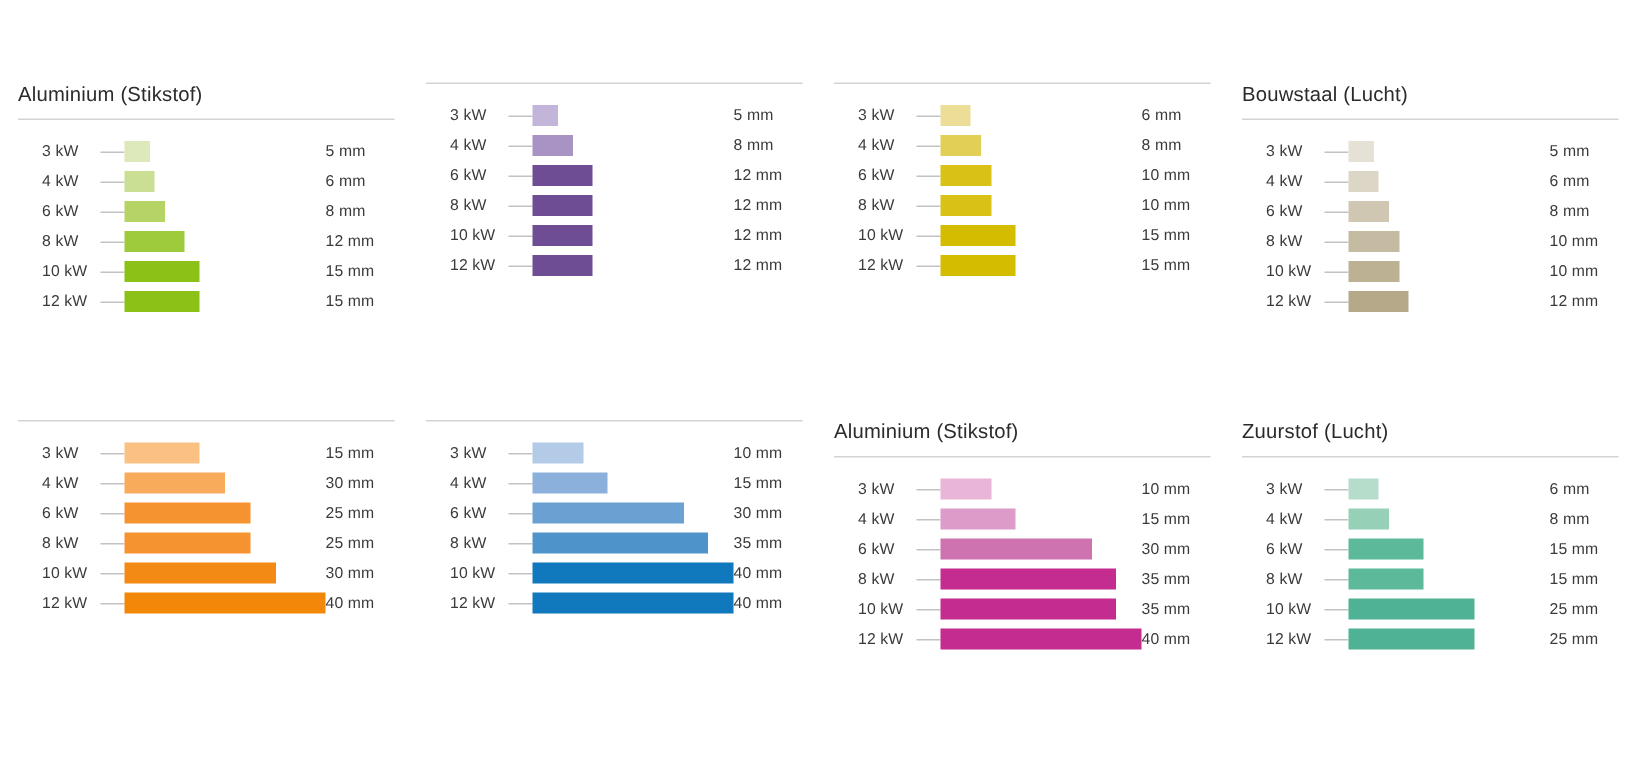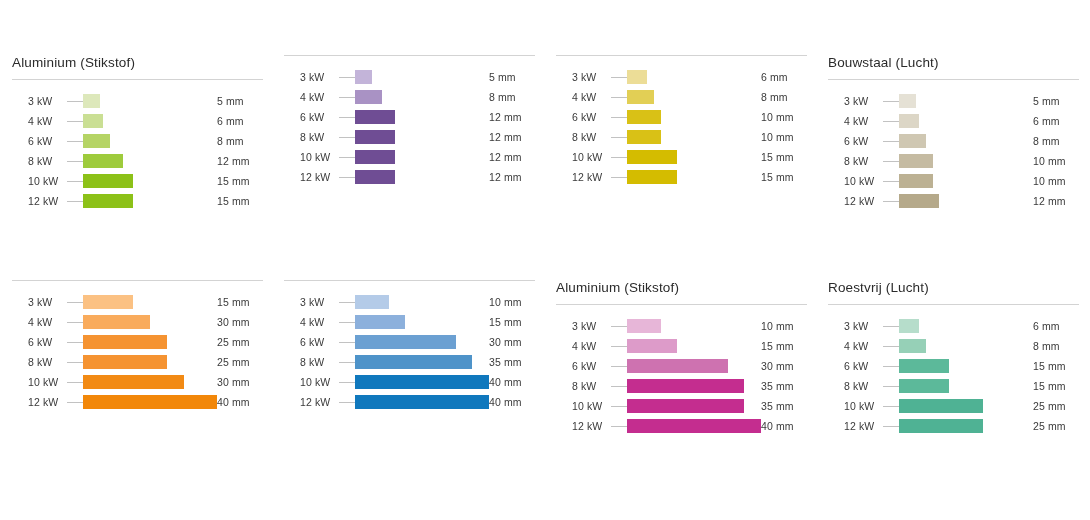--- a/index.html
+++ b/index.html
@@ -456,21 +456,21 @@
           <div class="row-label">12 kW</div>
           <div class="row-connector"></div>
           <div class="bar-track">
             <div class="bar" style="width: 100%; background: rgb(196, 45, 143);"></div>
           </div>
           <div class="row-value">40 mm</div>
         </div>
       </div>
     </div>
     <div class="panel">
-      <div class="panel-title">Roestvrij (Lucht)</div>
+      <div class="panel-title">Zuurstof (Lucht)</div>
       <div class="panel-divider"></div>
       <div class="rows">
         <div class="row">
           <div class="row-label">3 kW</div>
           <div class="row-connector"></div>
           <div class="bar-track">
             <div class="bar" style="width: 15%; background: rgb(182, 221, 203);"></div>
           </div>
           <div class="row-value">6 mm</div>
         </div>

